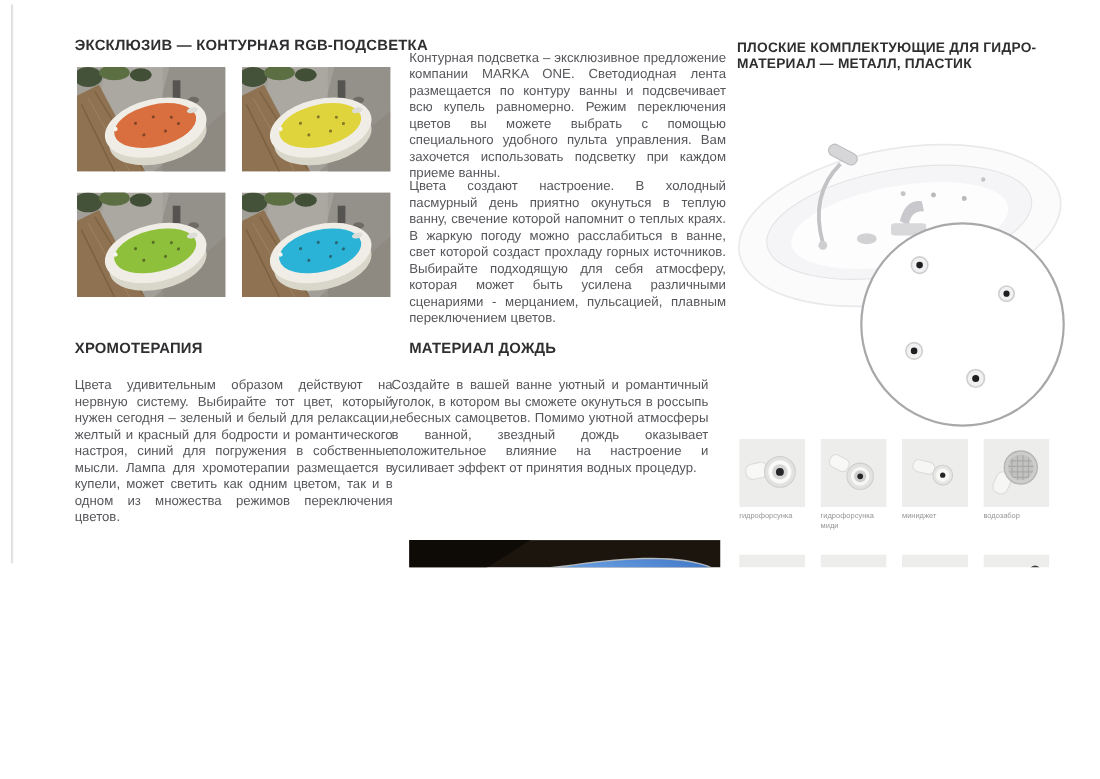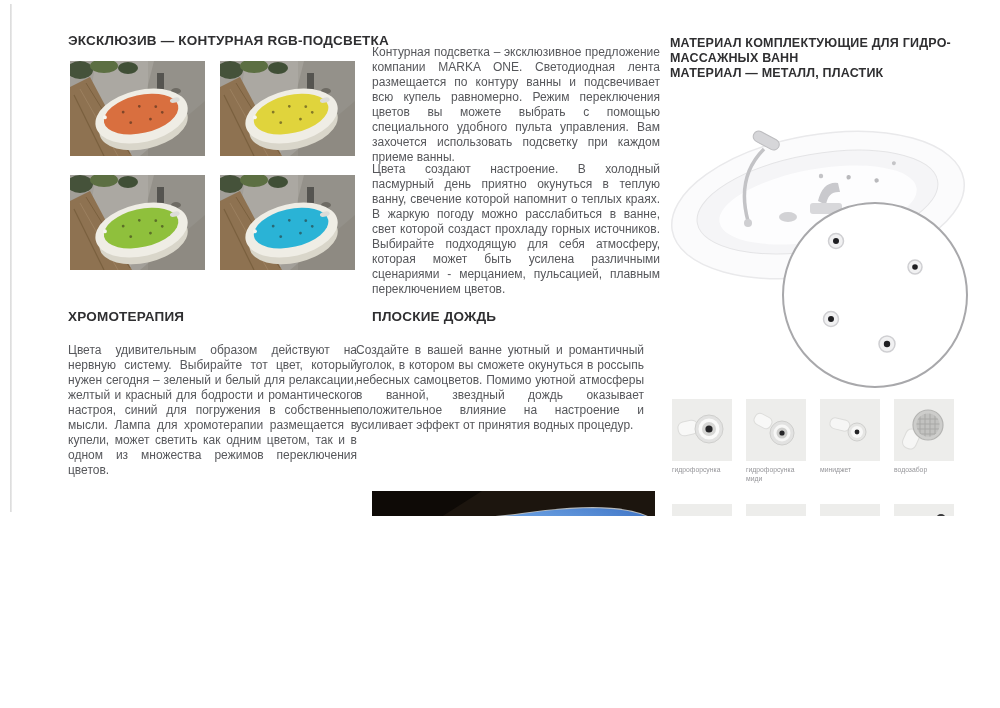--- a/index.html
+++ b/index.html
@@ -152,21 +152,21 @@
         <circle cx="229" cy="62" r="3"></circle>
           <circle cx="237" cy="61" r="3"></circle>
           <circle cx="244" cy="63" r="3"></circle>
         <circle cx="232" cy="69" r="3"></circle>
           <circle cx="239" cy="69" r="3"></circle>
           <circle cx="245" cy="71" r="3"></circle>
       </g>
     </g>
   </svg>
 
-  <h2 class="section-title" style="left:372px;top:309px">ПЛОСКИЕ ДОЖДЬ</h2>
+  <h2 class="section-title" style="left:372px;top:309px">МАТЕРИАЛ ДОЖДЬ</h2>
   <p class="body-text" style="left:356px;top:343px;width:288px;margin:0">Создайте в вашей ванне уютный и романтичный уголок, в котором вы сможете окунуться в россыпь небесных самоцветов. Помимо уютной атмосферы в ванной, звездный дождь оказывает положительное влияние на настроение и усиливает эффект от принятия водных процедур.</p>
 
   <svg class="photo-frame" style="position:absolute;left:372px;top:491px" width="283" height="154" viewBox="0 0 283 154">
     <defs>
       <radialGradient id="blueglow" cx="48%" cy="42%" r="70%">
         <stop offset="0%" stop-color="#bdd9f6"></stop>
         <stop offset="45%" stop-color="#6aa0e2"></stop>
         <stop offset="100%" stop-color="#3a6fc2"></stop>
       </radialGradient>
     </defs>
@@ -205,22 +205,21 @@
         <circle cx="235" cy="30" r="1.1" opacity="0.75"></circle>
     </g>
     <g stroke="#ffffff" stroke-width="0.8" opacity="0.9">
       <path d="M70 44 v8 M66 48 h8"></path>
       <path d="M205 66 v8 M201 70 h8"></path>
       <path d="M128 92 v8 M124 96 h8"></path>
     </g>
   </svg>
 
   <h2 class="acc-title">
-    <span style="display:block">МАТЕРИАЛ КОМПЛЕКТУЮЩИЕ ДЛЯ ГИДРО-</span>
-    <span style="display:block">МАССАЖНЫХ ВАНН</span>
+    <span style="display:block">ПЛОСКИЕ КОМПЛЕКТУЮЩИЕ ДЛЯ ГИДРО-</span>
     <span style="display:block">МАТЕРИАЛ — МЕТАЛЛ, ПЛАСТИК</span>
   </h2>
 
   <svg class="photo-frame" style="position:absolute;left:668px;top:105px" width="318" height="288" viewBox="0 0 318 288">
     <rect width="318" height="288" fill="#ffffff"></rect>
     <g transform="rotate(-10 150 100)">
       <ellipse cx="150" cy="100" rx="148" ry="70" fill="#fbfbfc" stroke="#e9e9eb" stroke-width="1.5"></ellipse>
       <ellipse cx="150" cy="97" rx="122" ry="48" fill="#f5f5f7" stroke="#e4e4e6" stroke-width="1"></ellipse>
       <ellipse cx="150" cy="100" rx="100" ry="36" fill="#fdfdfe"></ellipse>
       <circle cx="185" cy="78" r="2.2" fill="#b9b9bc"></circle>

